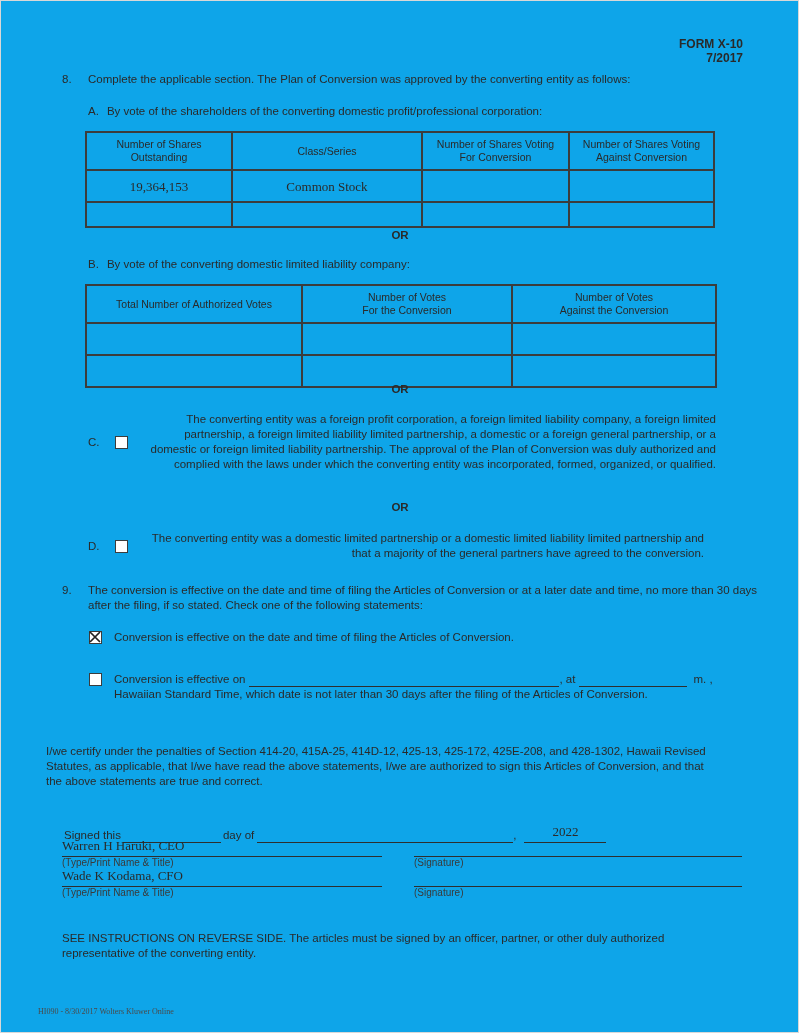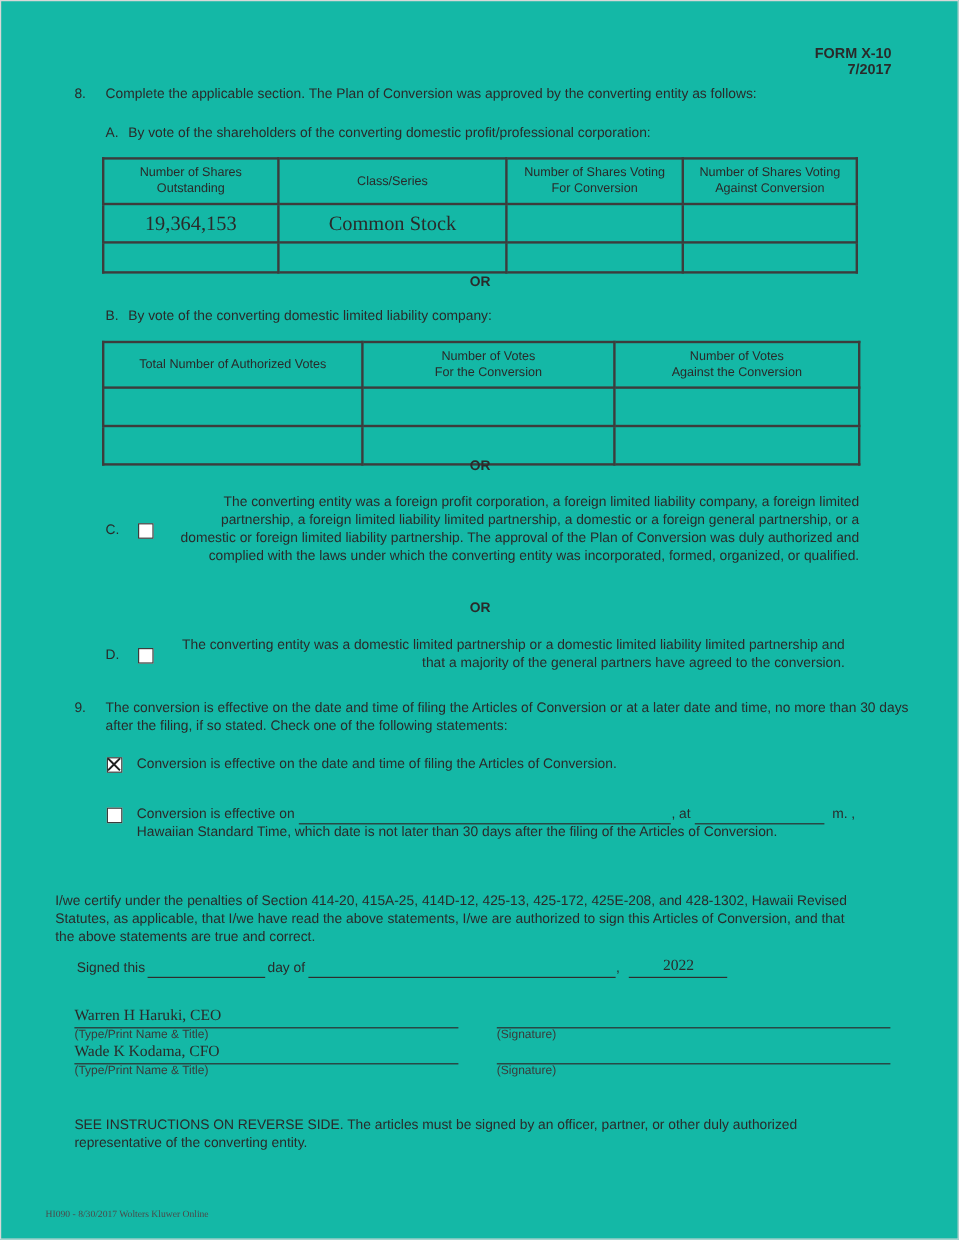--- a/index.html
+++ b/index.html
@@ -1,20 +1,20 @@
 <!DOCTYPE html>
 <html><head>
 <meta charset="utf-8">
 <style>
   html,body { margin:0; padding:0; background:#e8e8e8; }
   .page {
     position:relative;
     width:799px; height:1033px;
     margin:0 auto;
-    background:#14b8a6;
+    background:#0ea5e9;
     box-shadow:0 0 0 1px #d8d8d8 inset;
     font-family:"Liberation Sans", sans-serif;
     font-size:11.5px;
     color:#2a2a2a;
     line-height:15px;
     overflow:hidden;
   }
   .abs { position:absolute; }
 
   
@@ -25,21 +25,21 @@
   .item-num { width:26px; flex:none; }
   .item-text { flex:1; }
 
   .sec-heading { white-space:nowrap; }
   .sec-heading .sec-letter { margin-right:8px; }
 
   
   table.grid { border-collapse:collapse; table-layout:fixed; }
   table.grid th, table.grid td { border:2px solid #3c3c3c; padding:2px 5px; text-align:center; vertical-align:middle; }
   table.grid th { font-weight:normal; font-size:10.5px; line-height:13px; height:32px; }
-  table.grid td.fill { font-family:"Liberation Serif", serif; font-size:17px; height:26px; }
+  table.grid td.fill { font-family:"Liberation Serif", serif; font-size:13px; height:26px; }
   table.grid td.empty { height:19px; }
 
   .or { text-align:center; font-weight:bold; font-size:11.5px; }
 
   
   .letter-row { display:flex; align-items:center; }
   .letter-label { width:27px; flex:none; }
   .cb {
     width:13px; height:13px; flex:none;
     border:1.5px solid #3c3c3c;
@@ -225,21 +225,21 @@
   </div>
 
   <div class="abs" style="top:744px; left:46px; width:676px;">I/we certify under the penalties of Section 414-20, 415A-25, 414D-12, 425-13, 425-172, 425E-208, and 428-1302, Hawaii Revised Statutes, as applicable, that I/we have read the above statements, I/we are authorized to sign this Articles of Conversion, and that the above statements are true and correct.</div>
 
   <div class="abs signed-line" style="top:798px; left:64px;">
     <span class="lbl">Signed this</span>
     <span class="blank" style="width:98px; margin:0 2px;"></span>
     <span class="lbl">day of</span>
     <span class="blank" style="width:256px; margin-left:3px;"></span>
     <span class="lbl">,</span>
-    <span class="year-blank" style="width:82px; margin-left:8px;">2022</span>
+    <span class="year-blank" style="width:82px; margin-left:8px;margin-top:28px;">2022</span>
   </div>
 
   <div class="abs sig-row" style="top:838px; left:62px;">
     <div class="sig-col-left">
       <div class="sig-name sig-line">Warren H Haruki, CEO</div>
       <div class="sig-label">(Type/Print Name &amp; Title)</div>
     </div>
     <div class="sig-col-right">
       <div class="sig-space sig-line"></div>
       <div class="sig-label">(Signature)</div>

